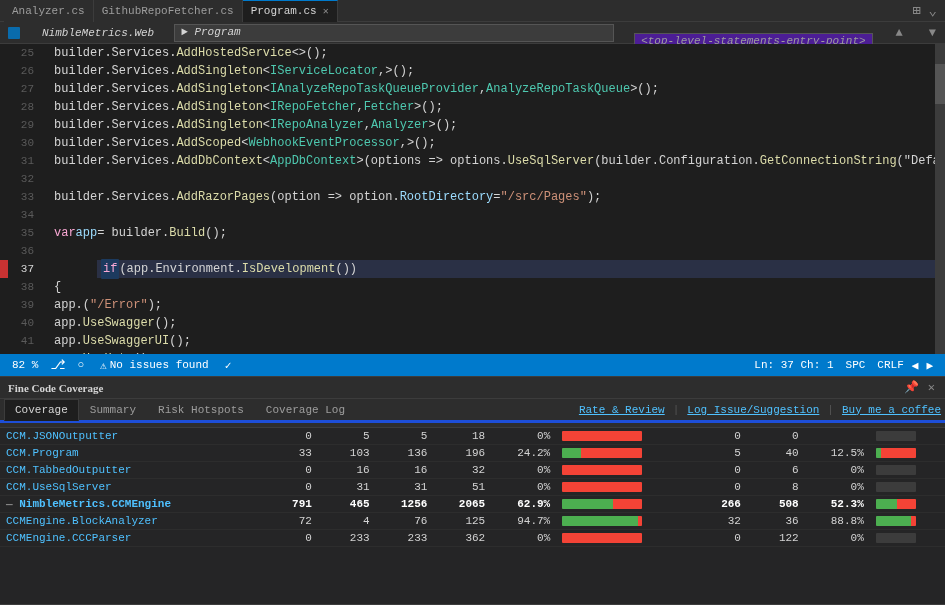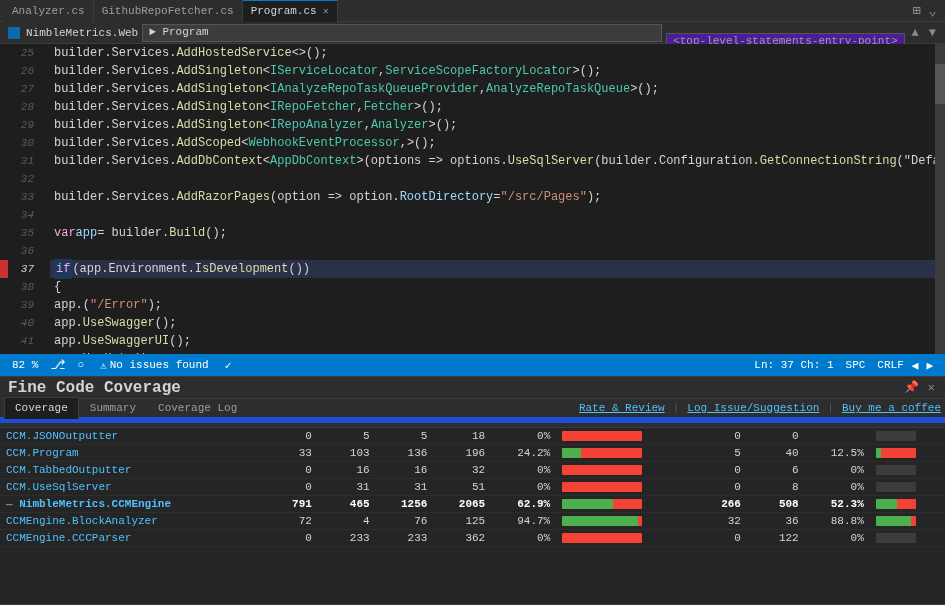--- a/index.html
+++ b/index.html
@@ -45,21 +45,22 @@
     .tab-action-btn { color: #888; padding: 0 4px; cursor: pointer; font-size: 14px; }
 
     
     .address-bar {
       display: flex;
       align-items: center;
       background: #2d2d2d;
       height: 22px;
       border-bottom: 1px solid #3c3c3c;
       padding: 0 6px;
-      gap: 4px;
+      gap: 20px;
+      font-style: italic;
     }
     .address-icon { width: 16px; height: 16px; display: flex; align-items: center; justify-content: center; }
     .address-path {
       flex: 1;
       background: #3c3c3c;
       border: 1px solid #555;
       color: #d4d4d4;
       font-size: 11px;
       padding: 1px 6px;
       height: 18px;
@@ -96,38 +97,37 @@
       user-select: none;
       flex-shrink: 0;
     }
     .line-numbers .ln {
       height: 18px;
       display: flex;
       align-items: center;
       justify-content: flex-end;
       padding-right: 8px;
       font-size: 11px;
-      font-style: italic;
     }
     .line-numbers .ln.current { color: #d4d4d4; }
     .code-area {
       flex: 1;
       overflow: hidden;
       line-height: 18px;
       font-size: 12px;
       position: relative;
     }
     .code-line {
       height: 18px;
       white-space: nowrap;
       padding-left: 4px;
       display: flex;
       align-items: center;
     }
-    .code-line.highlighted { background: #2a2d2e; }
+    .code-line.highlighted { background: #2a2d2e; margin-left: 47px; }
     .code-line.current-line { background: #282828; }
     .gutter {
       width: 8px;
       flex-shrink: 0;
       background: #1e1e1e;
     }
     .gutter-mark {
       width: 8px;
       height: 18px;
       background: #c83232;
@@ -167,34 +167,35 @@
     }
     .fcc-header {
       display: flex;
       align-items: center;
       background: #2d2d2d;
       height: 22px;
       border-bottom: 1px solid #3c3c3c;
       padding: 0 8px;
     }
     .fcc-title {
-      font-size: 16px;
+      font-size: 11px;
       color: #d4d4d4;
       font-weight: bold;
       flex: 1;
+      font-family: Liberation Serif, serif;
     }
     .fcc-header-actions { display: flex; gap: 4px; }
     .fcc-header-btn { color: #888; font-size: 12px; cursor: pointer; padding: 0 2px; }
 
     .fcc-tabs {
       display: flex;
       align-items: center;
       background: #2d2d2d;
       height: 24px;
-      border-bottom: 6px solid #1d4ed8;
+      border-bottom: 3px solid #1d4ed8;
       padding: 0 4px;
     }
     .fcc-tab {
       padding: 3px 10px;
       font-size: 11px;
       color: #9d9d9d;
       cursor: pointer;
       border: 1px solid transparent;
       height: 22px;
       display: flex;
@@ -375,21 +376,20 @@
         <span class="method">AddHostedService</span>
         <span class="punct">&lt;</span>
         <span class="punct">&gt;();</span>
       </div>
     <div class="code-line">
         <span class="punct">    builder.Services.</span>
         <span class="method">AddSingleton</span>
         <span class="punct">&lt;</span>
         <span class="type">IServiceLocator</span>
         <span class="punct">, </span>
-        <span class="type">ServiceScopeFactoryLocator</span>
         <span class="punct">&gt;();</span>
       </div>
     <div class="code-line">
         <span class="punct">    builder.Services.</span>
         <span class="method">AddSingleton</span>
         <span class="punct">&lt;</span>
         <span class="type">IAnalyzeRepoTaskQueueProvider</span>
         <span class="punct">, </span>
         <span class="type">AnalyzeRepoTaskQueue</span>
         <span class="punct">&gt;();</span>
@@ -512,20 +512,21 @@
     <span class="fcc-title">Fine Code Coverage</span>
     <div class="fcc-header-actions">
       <span class="fcc-header-btn">📌</span>
       <span class="fcc-header-btn">✕</span>
     </div>
   </div>
 
   <div class="fcc-tabs">
     <div class="fcc-tab active">Coverage</div>
     <div class="fcc-tab">Summary</div>
+    <div class="fcc-tab">Risk Hotspots</div>
     <div class="fcc-tab">Coverage Log</div>
     <div class="fcc-tab-spacer"></div>
     <div class="fcc-tab-links">
       <span class="fcc-tab-link">Rate &amp; Review</span>
       <span style="color:#555;">|</span>
       <span class="fcc-tab-link">Log Issue/Suggestion</span>
       <span style="color:#555;">|</span>
       <span class="fcc-tab-link">Buy me a coffee</span>
     </div>
   </div>

